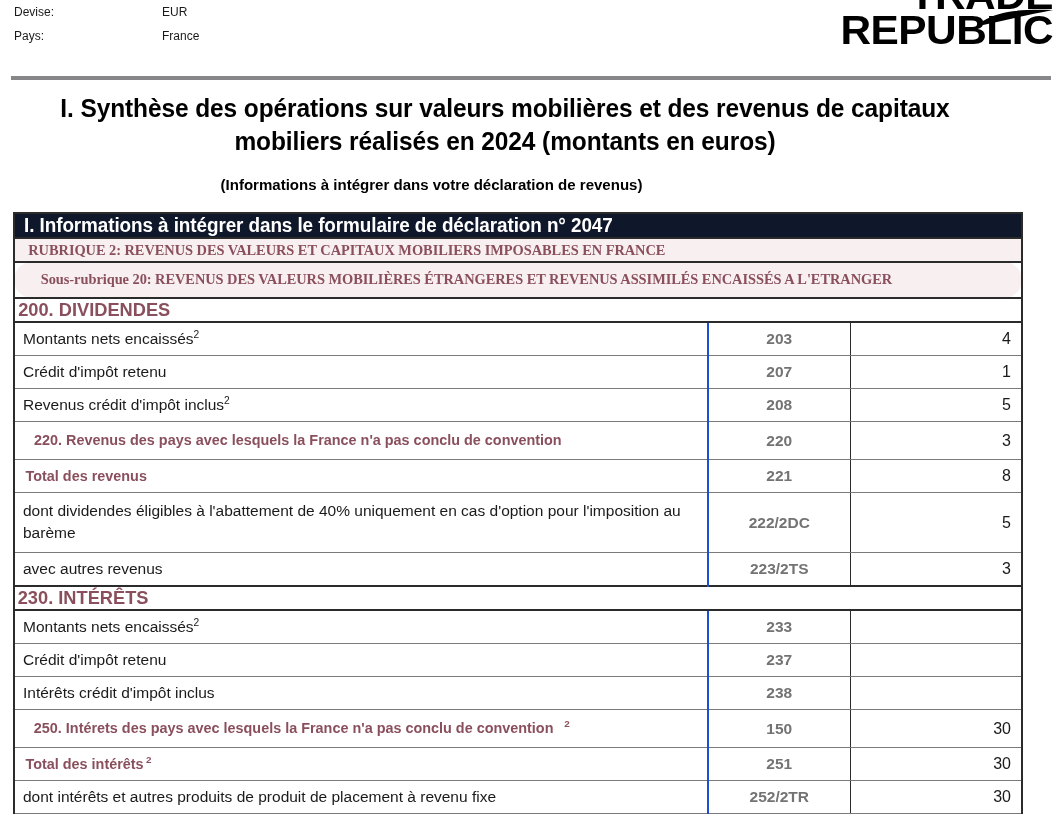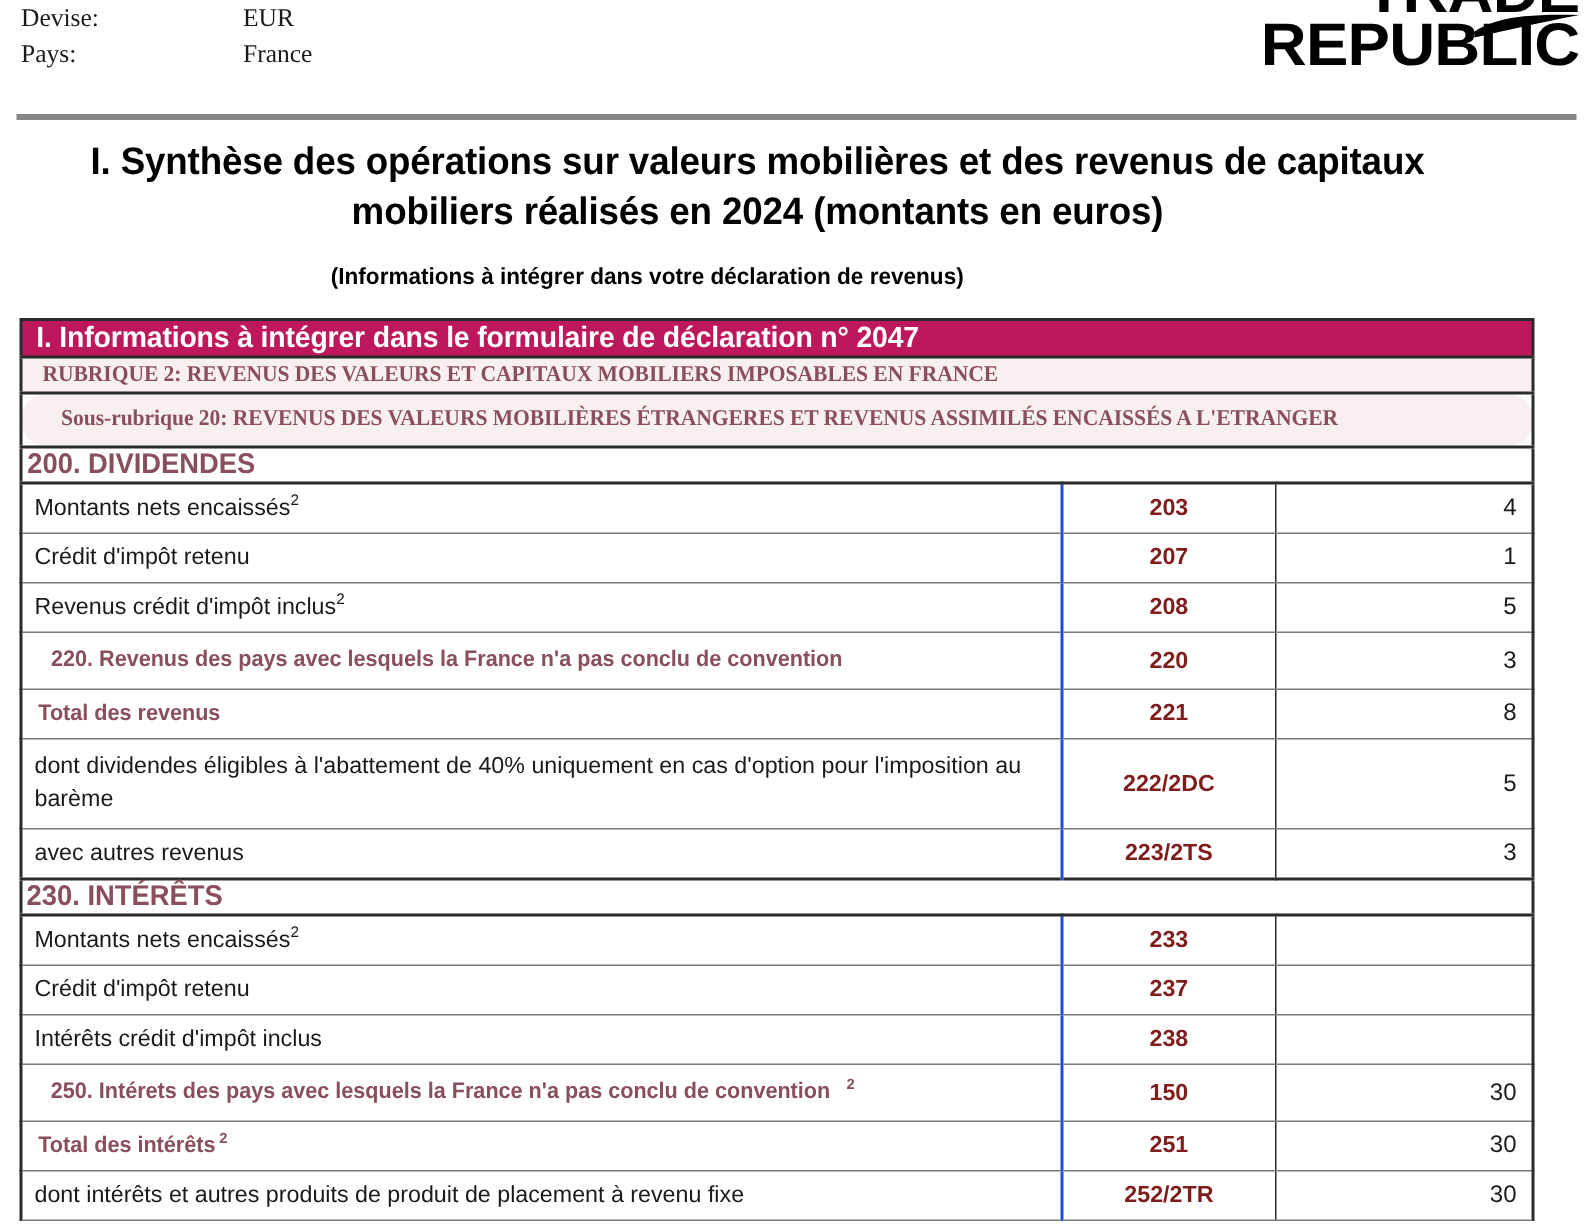--- a/index.html
+++ b/index.html
@@ -14,23 +14,22 @@
     font-family: "Liberation Sans", sans-serif;
     color: #1a1a1a;
     position: relative;
   }
 
   
   .meta-block {
     position: absolute;
     left: 14px;
     top: 0px;
-    font-size: 17px;
+    font-size: 12px;
     line-height: 24px;
-    font-family: Liberation Serif, serif;
   }
   .meta-row {
     display: flex;
   }
   .meta-label {
     width: 148px;
     white-space: nowrap;
   }
   .meta-value {
     white-space: nowrap;
@@ -127,21 +126,21 @@
     padding: 0;
     vertical-align: middle;
   }
 
   col.c-label { width: 694px; }
   col.c-code  { width: 142px; }
   col.c-val   { width: 172px; }
 
   
   .banner td {
-    background: #be185d;
+    background: #0f172a;
     color: #ffffff;
     font-weight: bold;
     font-size: 19.5px;
     padding: 6px 8px 7px 8px;
     letter-spacing: -0.1px;
     border-top: 2px solid #2b2b2b;
     border-bottom: 1px solid #2b2b2b;
   }
   .banner td span { transform: scaleX(0.97); display: inline-block; }
 
@@ -191,21 +190,21 @@
     border-right: 2px solid #1d4ed8;
   }
   tr.data td.lbl.maroon {
     color: #8a4f5c;
     font-weight: bold;
     font-size: 15px;
   }
   tr.data td.lbl.maroon span.sx { transform: scaleX(0.96); display: inline-block; }
   tr.data td.code {
     text-align: center;
-    color: #7f1d1d;
+    color: #737373;
     font-weight: bold;
     font-size: 15.5px;
     border-right: 1px solid #2b2b2b;
     padding: 5px 4px;
   }
   tr.data td.val {
     text-align: right;
     font-size: 16px;
     color: #1a1a1a;
     padding: 5px 10px 5px 4px;

